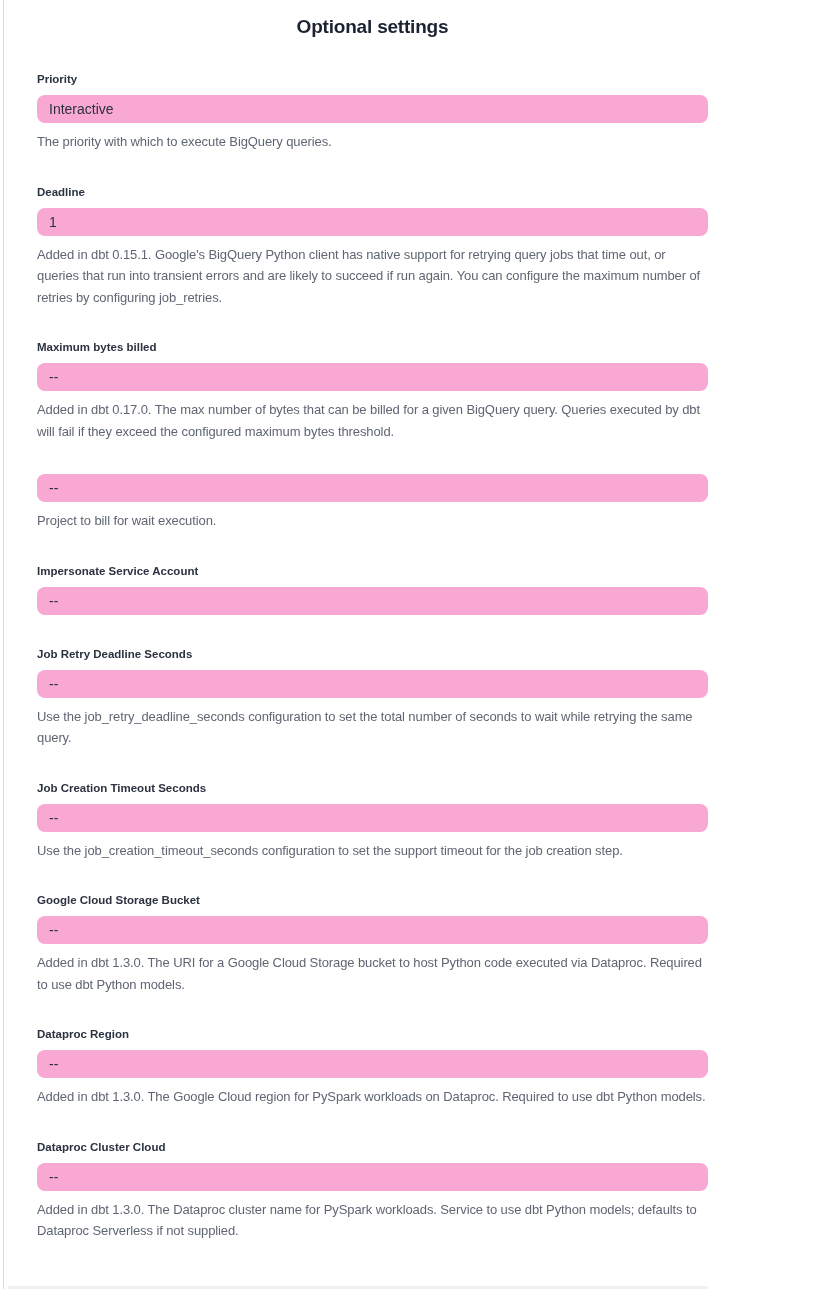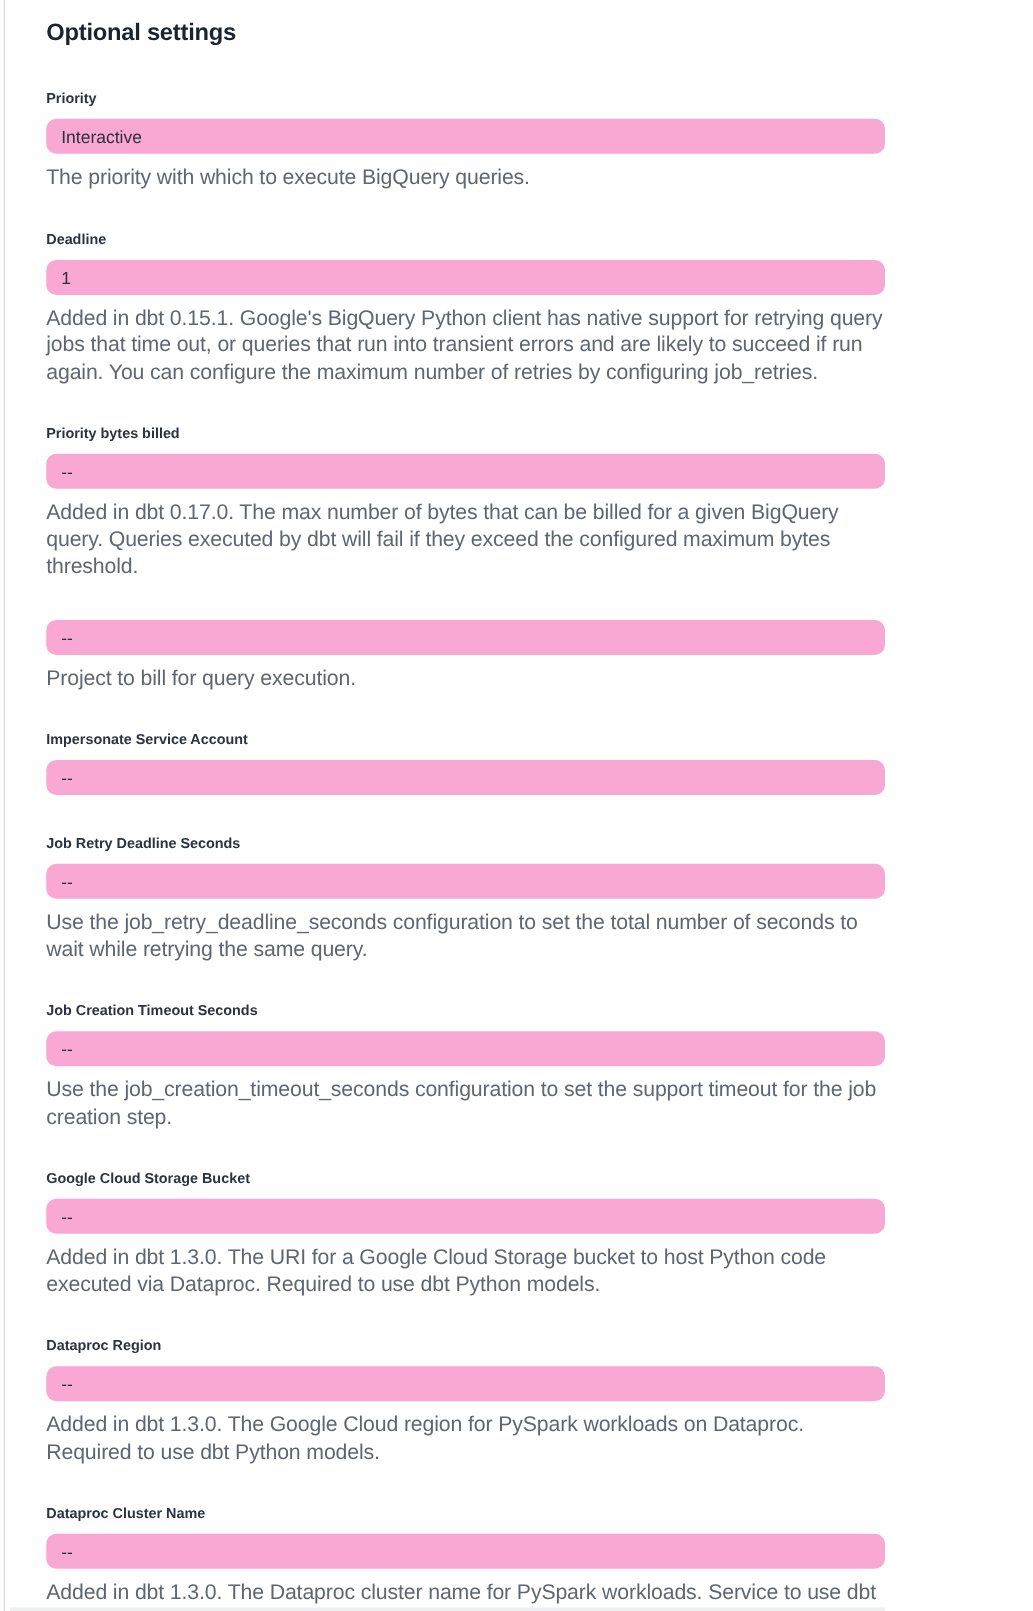--- a/index.html
+++ b/index.html
@@ -26,20 +26,21 @@
     top: 14px;
     width: 671px;
   }
   .page-title {
     font-size: 19px;
     line-height: 26px;
     font-weight: 700;
     color: #1b2230;
     margin: 0 0 17px 0;
     letter-spacing: -0.2px;
+    text-align: center;
   }
   .field-group { margin-bottom: 13px; margin-top: 32px; }
   .field-label {
     font-size: 11.5px;
     line-height: 15px;
     font-weight: 700;
     color: #2b3240;
     margin-bottom: 8px;
     letter-spacing: 0;
   }
@@ -51,21 +52,21 @@
     background: #f9a8d4;
     border: none;
     border-radius: 8px;
     padding: 12px 12px;
     font-size: 14px;
     color: #2b313c;
     font-family: "Liberation Sans", sans-serif;
     outline: none;
   }
   .field-help {
-    font-size: 17px;
+    font-size: 13px;
     line-height: 21.5px;
     color: #5f6672;
     margin: 8px 0 0 0;
     letter-spacing: -0.1px;
   }
   .cutoff-strip {
     position: absolute;
     bottom: 0;
     left: 8px;
     width: 700px;
@@ -89,28 +90,28 @@
   </div>
 
   <div class="field-group">
     <div class="field-label">Deadline</div>
     <input class="field-input" type="text" value="1" style="">
     <p class="field-help">Added in dbt 0.15.1. Google's BigQuery Python client has native support for retrying query jobs that time out, or queries that run into transient errors and are likely to succeed if run again. You can configure the maximum number of retries by configuring job_retries.</p>
   </div>
 
 
   <div class="field-group">
-    <div class="field-label">Priority bytes billed</div>
+    <div class="field-label">Maximum bytes billed</div>
     <input class="field-input" type="text" value="--" style="">
     <p class="field-help">Added in dbt 0.17.0. The max number of bytes that can be billed for a given BigQuery query. Queries executed by dbt will fail if they exceed the configured maximum bytes threshold.</p>
   </div>
 
   <div class="field-group">
     <input class="field-input" type="text" value="--" style="">
-    <p class="field-help">Project to bill for query execution.</p>
+    <p class="field-help">Project to bill for wait execution.</p>
   </div>
 
   <div class="field-group">
     <div class="field-label">Impersonate Service Account</div>
     <input class="field-input" type="text" value="--" style="">
   </div>
 
   <div class="field-group">
     <div class="field-label">Job Retry Deadline Seconds</div>
     <input class="field-input" type="text" value="--" style="">
@@ -129,20 +130,20 @@
     <p class="field-help">Added in dbt 1.3.0. The URI for a Google Cloud Storage bucket to host Python code executed via Dataproc. Required to use dbt Python models.</p>
   </div>
 
   <div class="field-group">
     <div class="field-label">Dataproc Region</div>
     <input class="field-input" type="text" value="--" style="">
     <p class="field-help">Added in dbt 1.3.0. The Google Cloud region for PySpark workloads on Dataproc. Required to use dbt Python models.</p>
   </div>
 
   <div class="field-group">
-    <div class="field-label">Dataproc Cluster Name</div>
+    <div class="field-label">Dataproc Cluster Cloud</div>
     <input class="field-input" type="text" value="--" style="">
     <p class="field-help">Added in dbt 1.3.0. The Dataproc cluster name for PySpark workloads. Service to use dbt Python models; defaults to Dataproc Serverless if not supplied.</p>
   </div>
 
 </div>
 
 <div class="cutoff-strip"></div>
 
 </body></html>

